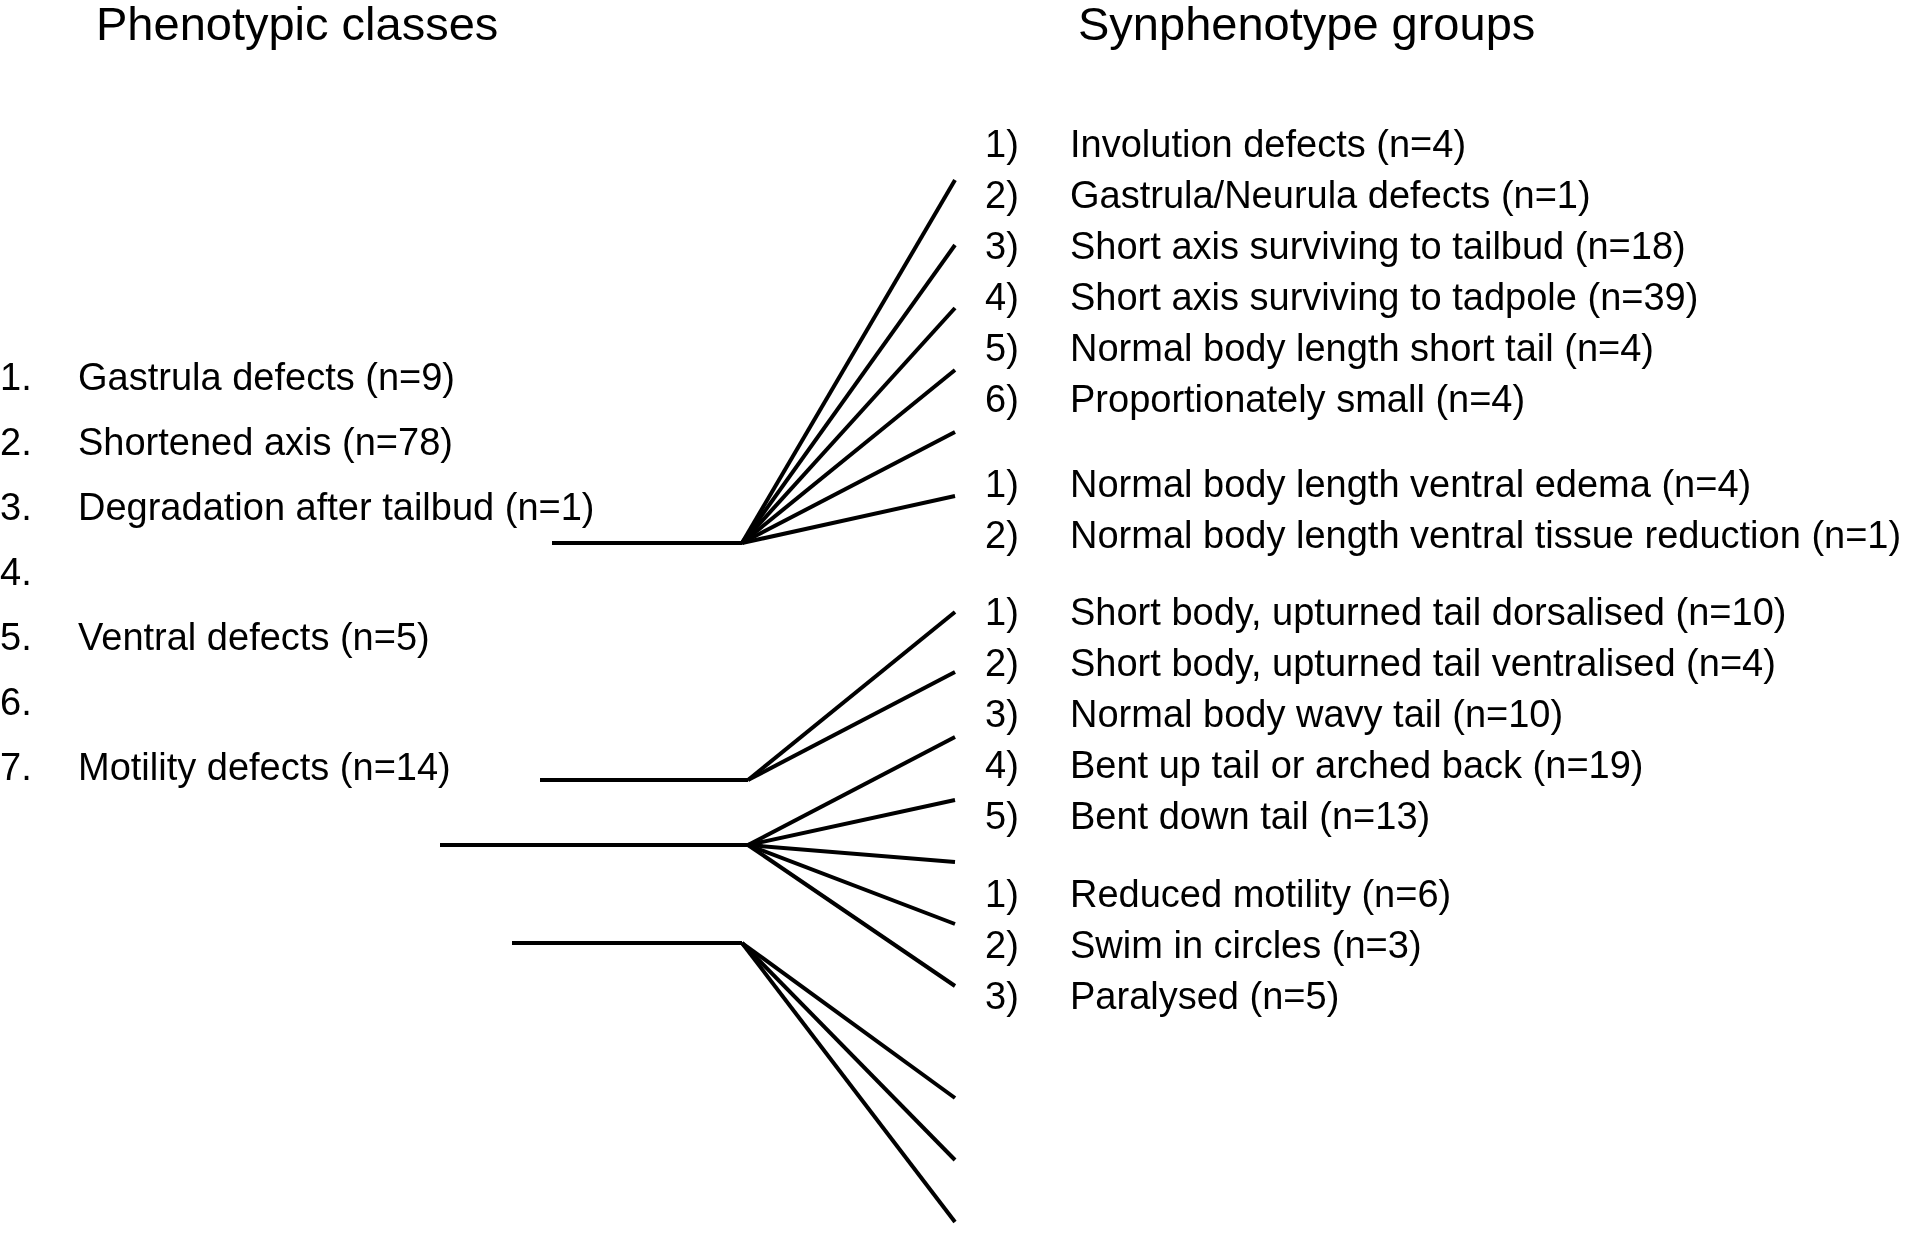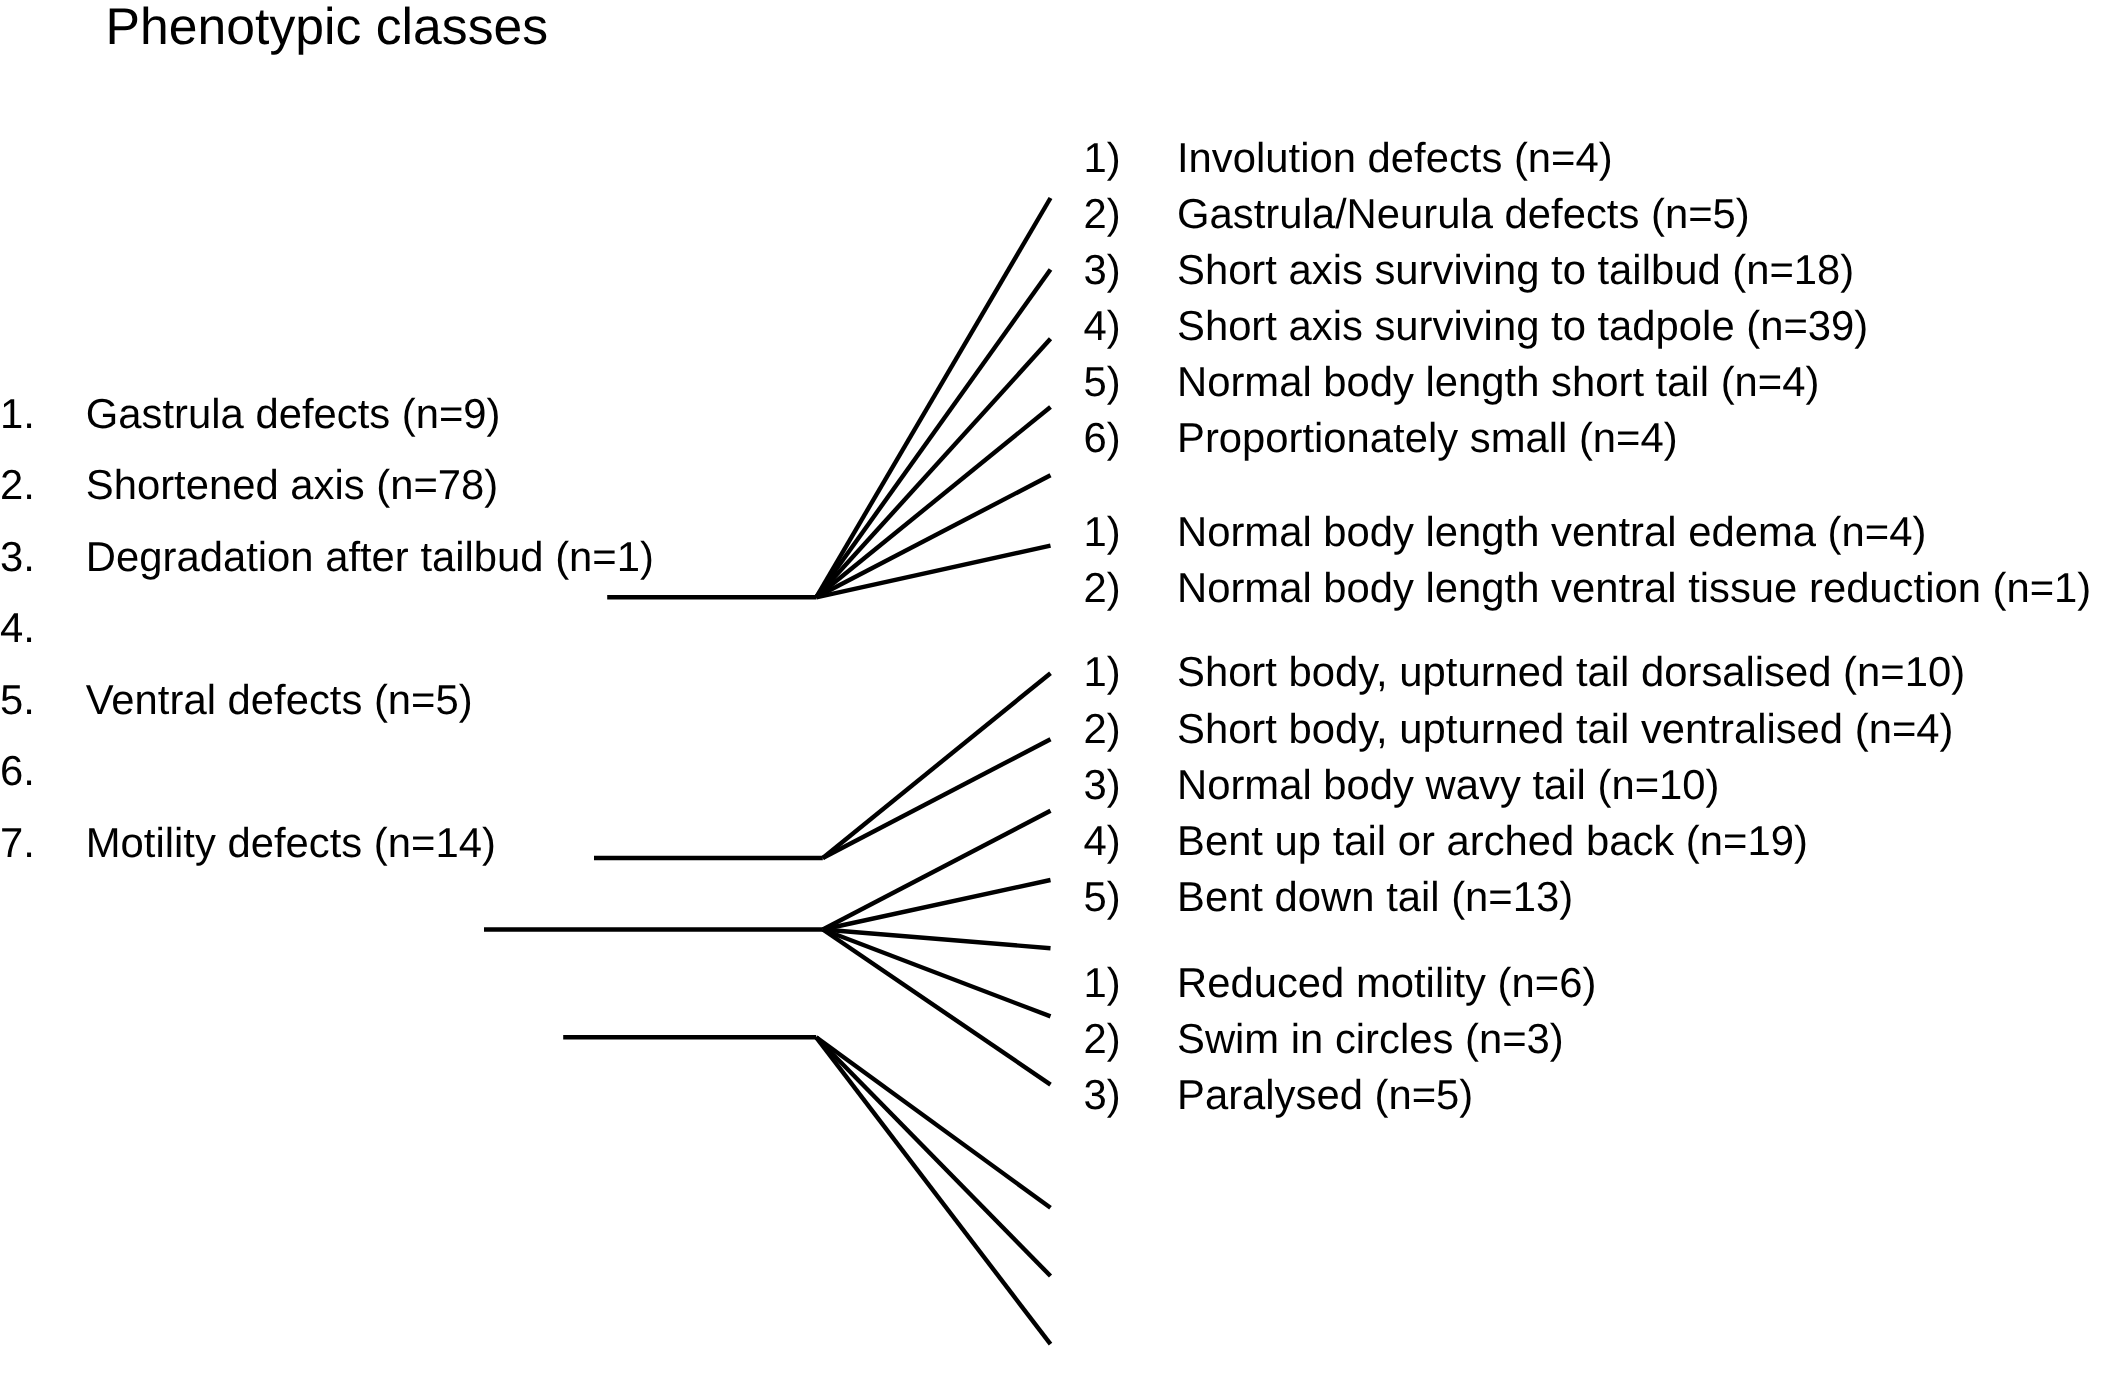--- a/index.html
+++ b/index.html
@@ -101,20 +101,21 @@
     stroke-linecap: butt;
   }
 </style>
 </head>
 <body>
 
 <div id="stage">
 
   <div id="heading-left" class="col-heading">Phenotypic classes</div>
 
+  <div id="heading-right" class="col-heading">Synphenotype groups</div>
 
   <svg id="connectors" viewBox="0 0 1918 1248">
       <line x1="552" y1="543" x2="742" y2="543" stroke-width="4"></line>
       <line x1="742" y1="543" x2="955" y2="180" stroke-width="4"></line>
       <line x1="742" y1="543" x2="955" y2="245" stroke-width="4"></line>
       <line x1="742" y1="543" x2="955" y2="308" stroke-width="4"></line>
       <line x1="742" y1="543" x2="955" y2="370" stroke-width="4"></line>
       <line x1="742" y1="543" x2="955" y2="432" stroke-width="4"></line>
       <line x1="742" y1="543" x2="955" y2="496" stroke-width="4"></line>
       <line x1="540" y1="780" x2="748" y2="780" stroke-width="4"></line>
@@ -169,21 +170,21 @@
 
   </div>
 
   <div class="group-block" id="group-block-0">
     <div class="group-row">
       <span class="group-num">1)</span>
       <span class="group-label">Involution defects (n=4)</span>
     </div>
     <div class="group-row">
       <span class="group-num">2)</span>
-      <span class="group-label">Gastrula/Neurula defects (n=5)</span>
+      <span class="group-label">Gastrula/Neurula defects (n=1)</span>
     </div>
     <div class="group-row">
       <span class="group-num">3)</span>
       <span class="group-label">Short axis surviving to tailbud (n=18)</span>
     </div>
     <div class="group-row">
       <span class="group-num">4)</span>
       <span class="group-label">Short axis surviving to tadpole (n=39)</span>
     </div>
     <div class="group-row">

